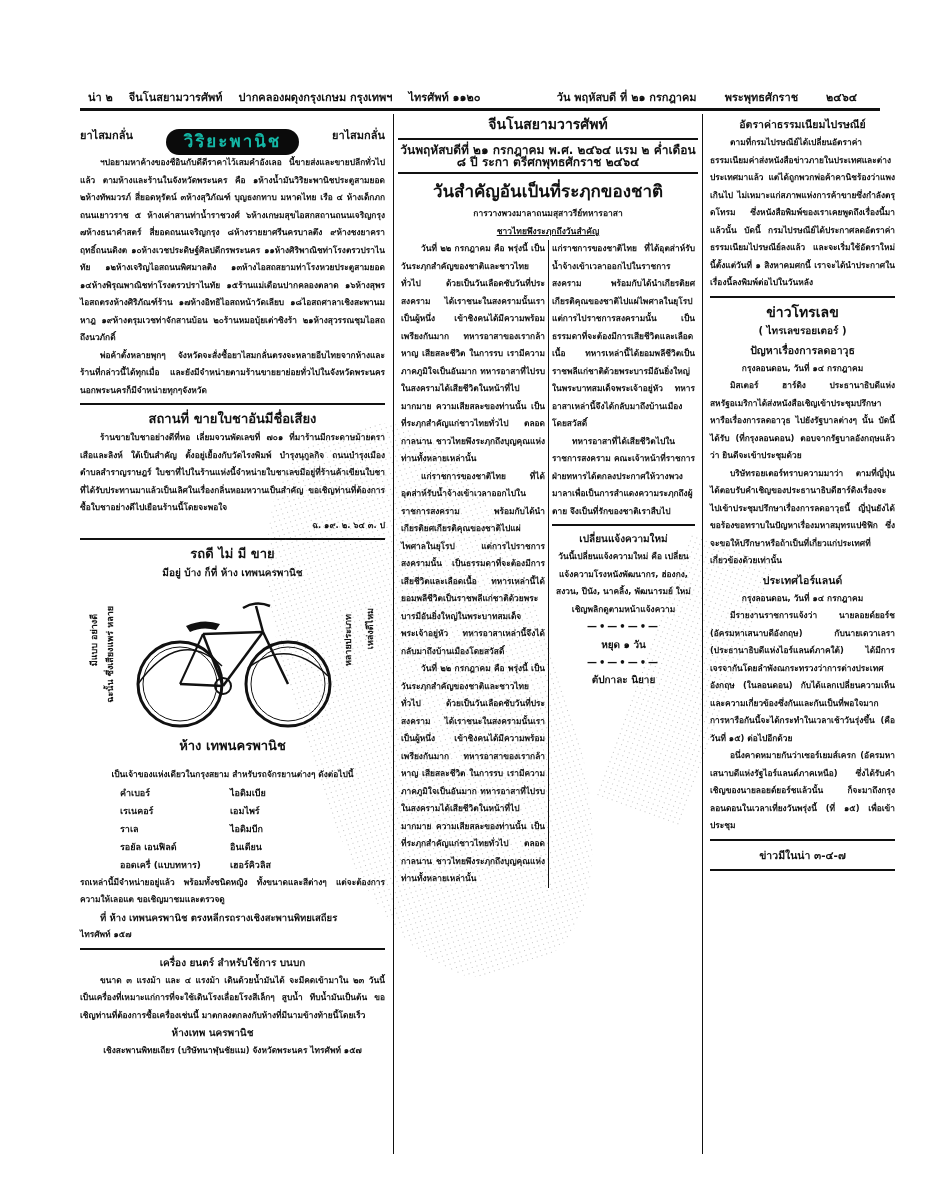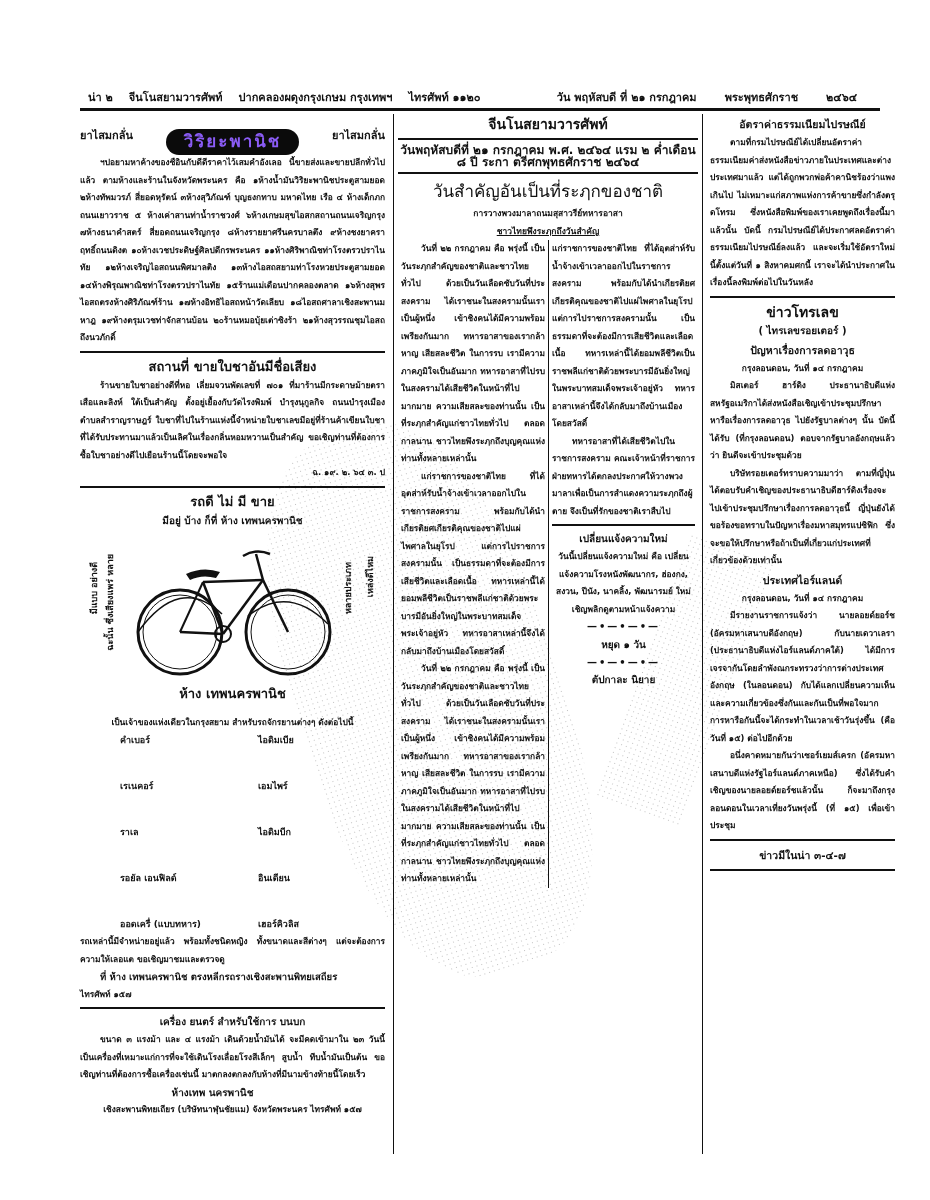--- a/index.html
+++ b/index.html
@@ -15,34 +15,34 @@
   .runhead span { margin-right: 16px; }
   .runhead .right { margin-left: auto; display: flex; gap: 12px; }
   .rule-top { position: absolute; left: 80px; top: 108px; width: 800px; height: 3px; background: #111; }
   .col { position: absolute; top: 114px; font-size: 8.4px; line-height: 17.5px; font-weight: bold; }
   .col-left { left: 80px; width: 305px; height: 1040px; }
   .col-mid { left: 393px; width: 310px; height: 1040px; border-left: 1.5px solid #111; border-right: 1.5px solid #111; padding: 0 4px; box-sizing: border-box; }
   .col-right { left: 710px; width: 185px; height: 1040px; }
   p { margin: 0; text-align: justify; }
   .indent { text-indent: 20px; }
   .center { text-align: center; }
-  .h-large { font-size: 17px; font-weight: normal; text-align: center; line-height: 26px; }
+  .h-large { font-size: 17px; font-weight: bold; text-align: center; line-height: 26px; }
   .h-med { font-size: 13px; font-weight: bold; text-align: center; line-height: 20px; }
   .h-small { font-size: 10px; font-weight: bold; text-align: center; line-height: 18px; }
   .rule { height: 2px; background: #111; margin: 4px 0; }
   .banner-row { display: flex; align-items: center; justify-content: space-between; height: 36px; margin-top: 4px; }
   .banner-side { font-size: 11px; font-weight: bold; text-align: right; }
   .banner-pill {
-    background: #0b0b0b; color: #8b5cf6; border-radius: 18px; padding: 4px 18px;
+    background: #0b0b0b; color: #14b8a6; border-radius: 18px; padding: 4px 18px;
     font-size: 17px; font-family: "DejaVu Serif", serif; font-weight: bold; letter-spacing: 2px; margin-top: 12px;
   }
   .ad-box { position: relative; height: 222px; margin-top: 4px; }
   .bike { position: absolute; left: 48px; top: 52px; width: 212px; height: 140px; }
   .vtext { position: absolute; writing-mode: vertical-rl; transform: rotate(180deg); font-size: 9px; font-weight: bold; }
-  .ad-list { display: grid; grid-template-columns: 110px 1fr; padding-left: 40px; font-size: 9px; line-height: 18px; gap: 28px; }
+  .ad-list { display: grid; grid-template-columns: 110px 1fr; padding-left: 40px; font-size: 9px; line-height: 18px; }
   .right-section-title { font-size: 10.5px; font-weight: bold; text-align: center; line-height: 20px; }
   .dashdots { text-align: center; font-size: 10px; letter-spacing: 2px; }
   .speckle {
     position: absolute; pointer-events: none; opacity: 0.35;
     background-image: radial-gradient(#555 0.7px, transparent 0.8px);
     background-size: 5px 5px;
   }
   .midcols { display: flex; gap: 0; }
   .midcols > div { width: 50%; padding: 0 3px; box-sizing: border-box; }
   .midcols > div + div { border-left: 1px solid #111; }
@@ -65,20 +65,21 @@
   </div>
   <div class="rule-top"></div>
 
   <div class="col col-left">
     <div class="banner-row">
       <span class="banner-side">ยาไสมกลั่น</span>
       <span class="banner-pill">วิริยะพานิช</span>
       <span class="banner-side">ยาไสมกลั่น</span>
     </div>
     <p class="indent">ฯปอยามหาค้างของซือินกับดีดีราคาไว้เสมคำอังเลอ นี้ขายส่งและขายปลีกทั่วไปแล้ว ตามห้างและร้านในจังหวัดพระนคร คือ ๑ห้างน้ำมันวิริยะพานิชประตูสามยอด ๒ห้างทัพมวรภ์ สี่ยอดหุรัตน์ ๓ห้างสุวิภัณฑ์ บุญธงกทาบ มหาดไทย เรือ ๔ ห้างเด็กภกถนนเยาวราช ๕ ห้างเค่าสานท่าน้ำราชวงศ์ ๖ห้างเกษมสุขไอสกสถานถนนเจริญกรุง ๗ห้างธนาคำสตร์ สี่ยอดถนนเจริญกรุง ๘ห้างรายยาศรีนครบาลตึง ๙ห้างชงยาคราฤทธิ์ถนนดิงต ๑๐ห้างเวชประดิษฐ์ศิลปดีกรพระนคร ๑๑ห้างศิริพาณิชท่าโรงตรวปราไนทัย ๑๒ห้างเจริญไอสถนนพิศมาลติง ๑๓ห้างไอสถสยามท่าโรงหวยประตูสามยอด ๑๔ห้างพิรุณพาณิชท่าโรงตรวปราไนทัย ๑๕ร้านแม่เดือนปากคลองตลาด ๑๖ห้างสุพรไอสถตรงห้างศิริภัณฑ์ร้าน ๑๗ห้างอิทธิไอสถหน้าวัดเลียบ ๑๘ไอสถศาลาเชิงสะพานมหาฎ ๑๙ห้างตรุมเวชท่าจักสานบ้อน ๒๐ร้านหมอบุ้ยเต่าซิงร้า ๒๑ห้างสุวรรณชุมไอสถถึงนวภักดิ์</p>
+    <p class="indent">พ่อค้าตั้งหลายพุกๆ จังหวัดจะสั่งซื้อยาไสมกลั่นตรงจะหลายอีบไทยจากห้างและร้านที่กล่าวนี้ได้ทุกเมื่อ และยังมีจำหน่ายตามร้านขายยาย่อยทั่วไปในจังหวัดพระนคร นอกพระนครก็มีจำหน่ายทุกๆจังหวัด</p>
     <div class="rule"></div>
     <div class="h-med">สถานที่ ขายใบชาอันมีชื่อเสียง</div>
     <p class="indent">ร้านขายใบชาอย่างดีที่หอ เลี่ยมจวนพัดเลขที่ ๗๐๑ ที่มาร้านมีกระดาษม้ายตราเสือและลิงห์ ใต้เป็นสำคัญ ตั้งอยู่เยื้องกับวัดไรงพิมพ์ บำรุงนุกูลกิจ ถนนบำรุงเมือง ตำบลสำราญราษฎร์ ใบชาที่ไปในร้านแห่งนี้จำหน่ายใบชาเลขมีอยู่ที่ร้านค้าเขียนใบชาที่ได้รับประทานมาแล้วเป็นเลิศในเรื่องกลิ่นหอมหวานเป็นสำคัญ ขอเชิญท่านที่ต้องการซื้อใบชาอย่างดีไปเยือนร้านนี้โดยจะพอใจ</p>
     <p style="text-align:right">ฉ. ๑๙. ๒. ๖๔  ๓. ป</p>
     <div class="rule"></div>
 
     <div class="ad-box">
       <div class="h-med">รถดี ไม่ มี ขาย</div>
       <div class="h-small">มีอยู่ บ้าง ก็ที่ ห้าง เทพนครพานิช</div>
       <svg class="bike" viewBox="0 0 212 140">

